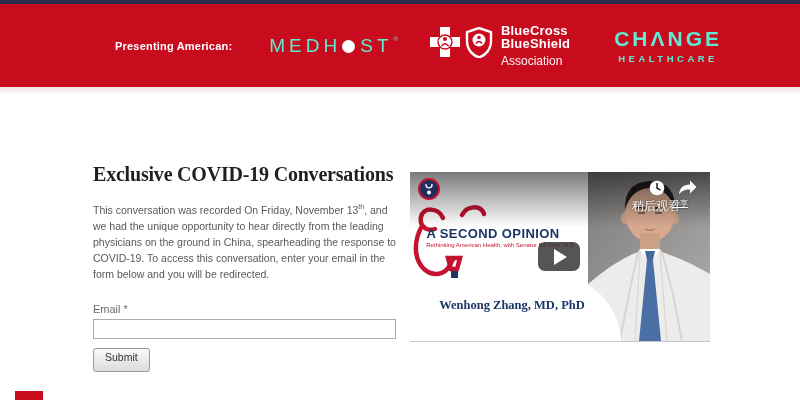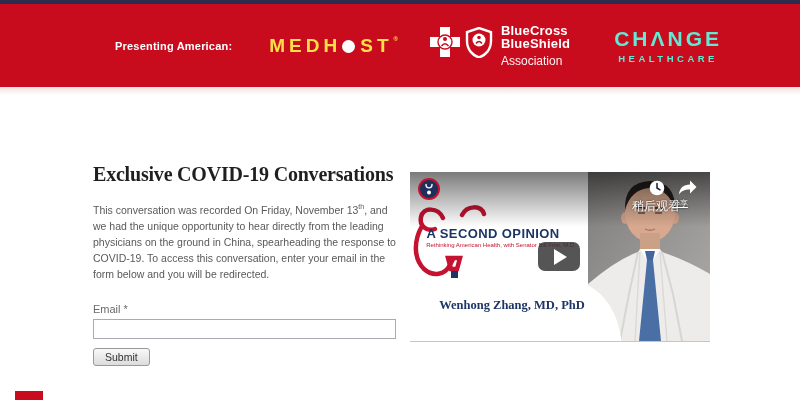--- a/index.html
+++ b/index.html
@@ -11,21 +11,21 @@
 
   
   .top-strip { position:absolute; top:0; left:0; width:800px; height:4px; background:#2d2b4e; }
   .sponsor-banner { position:absolute; top:4px; left:0; width:800px; height:83px; background:#c80c1e;
     display:flex; align-items:center; }
   .header-fade { position:absolute; top:87px; left:0; width:800px; height:8px;
     background:linear-gradient(#f4dfe0,#ffffff); }
 
   .presenting { margin-left:115px; color:#fff; font-size:11px; font-weight:bold; letter-spacing:.2px; }
 
-  .medhost { margin-left:37px; display:flex; align-items:center; color:#fde047; font-weight:bold;
+  .medhost { margin-left:37px; display:flex; align-items:center; color:#5eead4; font-weight:normal;
     font-size:19px; letter-spacing:4px; cursor:pointer; }
   .medhost .o-dot { width:13px; height:13px; border-radius:50%; background:#fff; margin:1px 5px 0 1px; }
   .medhost .reg { font-size:6px; letter-spacing:0; align-self:flex-start; margin:1px 0 0 1px; }
 
   .bcbs { margin-left:32px; display:flex; align-items:flex-start; color:#fff; cursor:pointer; }
   .bcbs-icons { display:flex; gap:4px; margin:3px 7px 0 0; }
   .bcbs-text .l1, .bcbs-text .l2 { font-weight:bold; font-size:13px; line-height:13.5px; letter-spacing:.2px; }
   .bcbs-text .l3 { font-size:12px; line-height:13px; margin-top:4px; opacity:.95; }
 
   .change { margin-left:44px; color:#5eead4; text-align:center; cursor:pointer; }
@@ -36,21 +36,21 @@
   .content { position:absolute; left:93px; top:163px; width:303px; }
   .page-title { font-family:"Liberation Serif", serif; font-size:20px; font-weight:bold;
     color:#1f1f1f; letter-spacing:-.2px; }
   .intro { font-size:10.5px; line-height:16px; color:#595959; margin-top:13px; }
   .intro sup { font-size:7px; }
   .email-label { font-size:11px; color:#6a6a6a; margin-top:21px; }
   .email-input { margin-top:4px; width:303px; height:20px; border:1px solid #a9abb0;
     font-size:11px; padding:0 5px; background:#fff; }
   .submit-btn { margin-top:9px; font-size:10.5px; color:#333;
     background:linear-gradient(#f9f9f9,#dcdcdc); border:1px solid #999; border-radius:3px;
-    padding:2px 11px 2px; cursor:pointer; }
+    padding:2px 11px 8px; cursor:pointer; }
 
   
   .video { position:absolute; left:410px; top:172px; width:300px; height:169px; background:#fff;
     box-shadow:0 1px 0 #c6c6c6; overflow:hidden; }
   .photo { position:absolute; left:178px; top:0; width:122px; height:169px; }
   .white-curve { position:absolute; left:112px; top:110px; width:100px; height:138px;
     border-radius:50%; background:#fff; }
   .steth-svg { position:absolute; left:2px; top:30px; }
   .logo-title { position:absolute; left:2px; top:54px; width:162px; text-align:center;
     color:#1d3565; font-weight:bold; font-size:13px; letter-spacing:.4px; }

